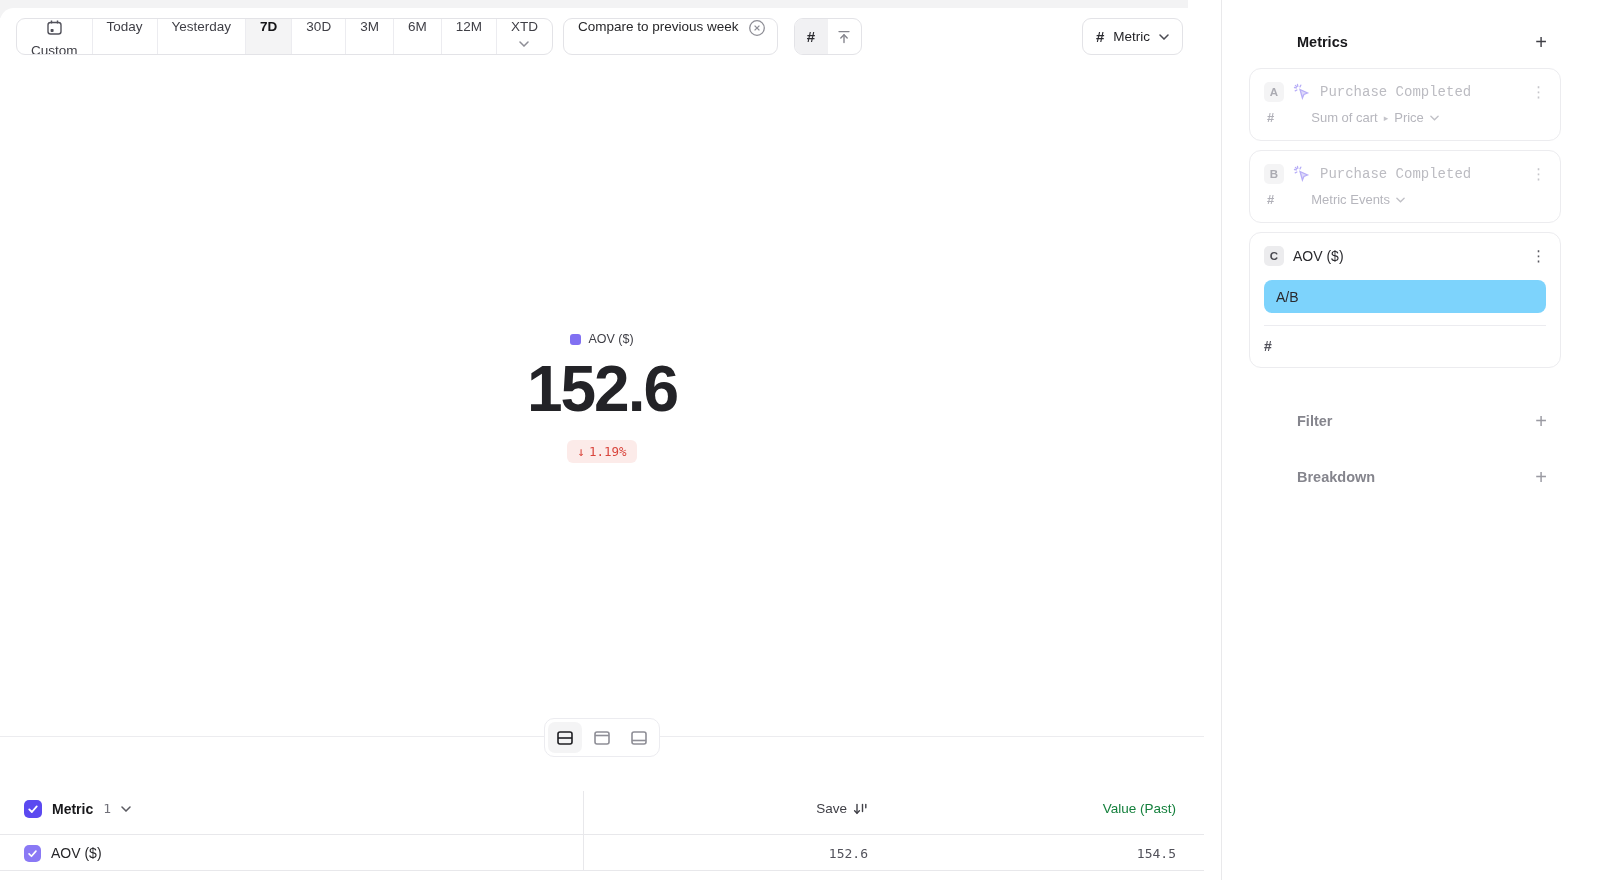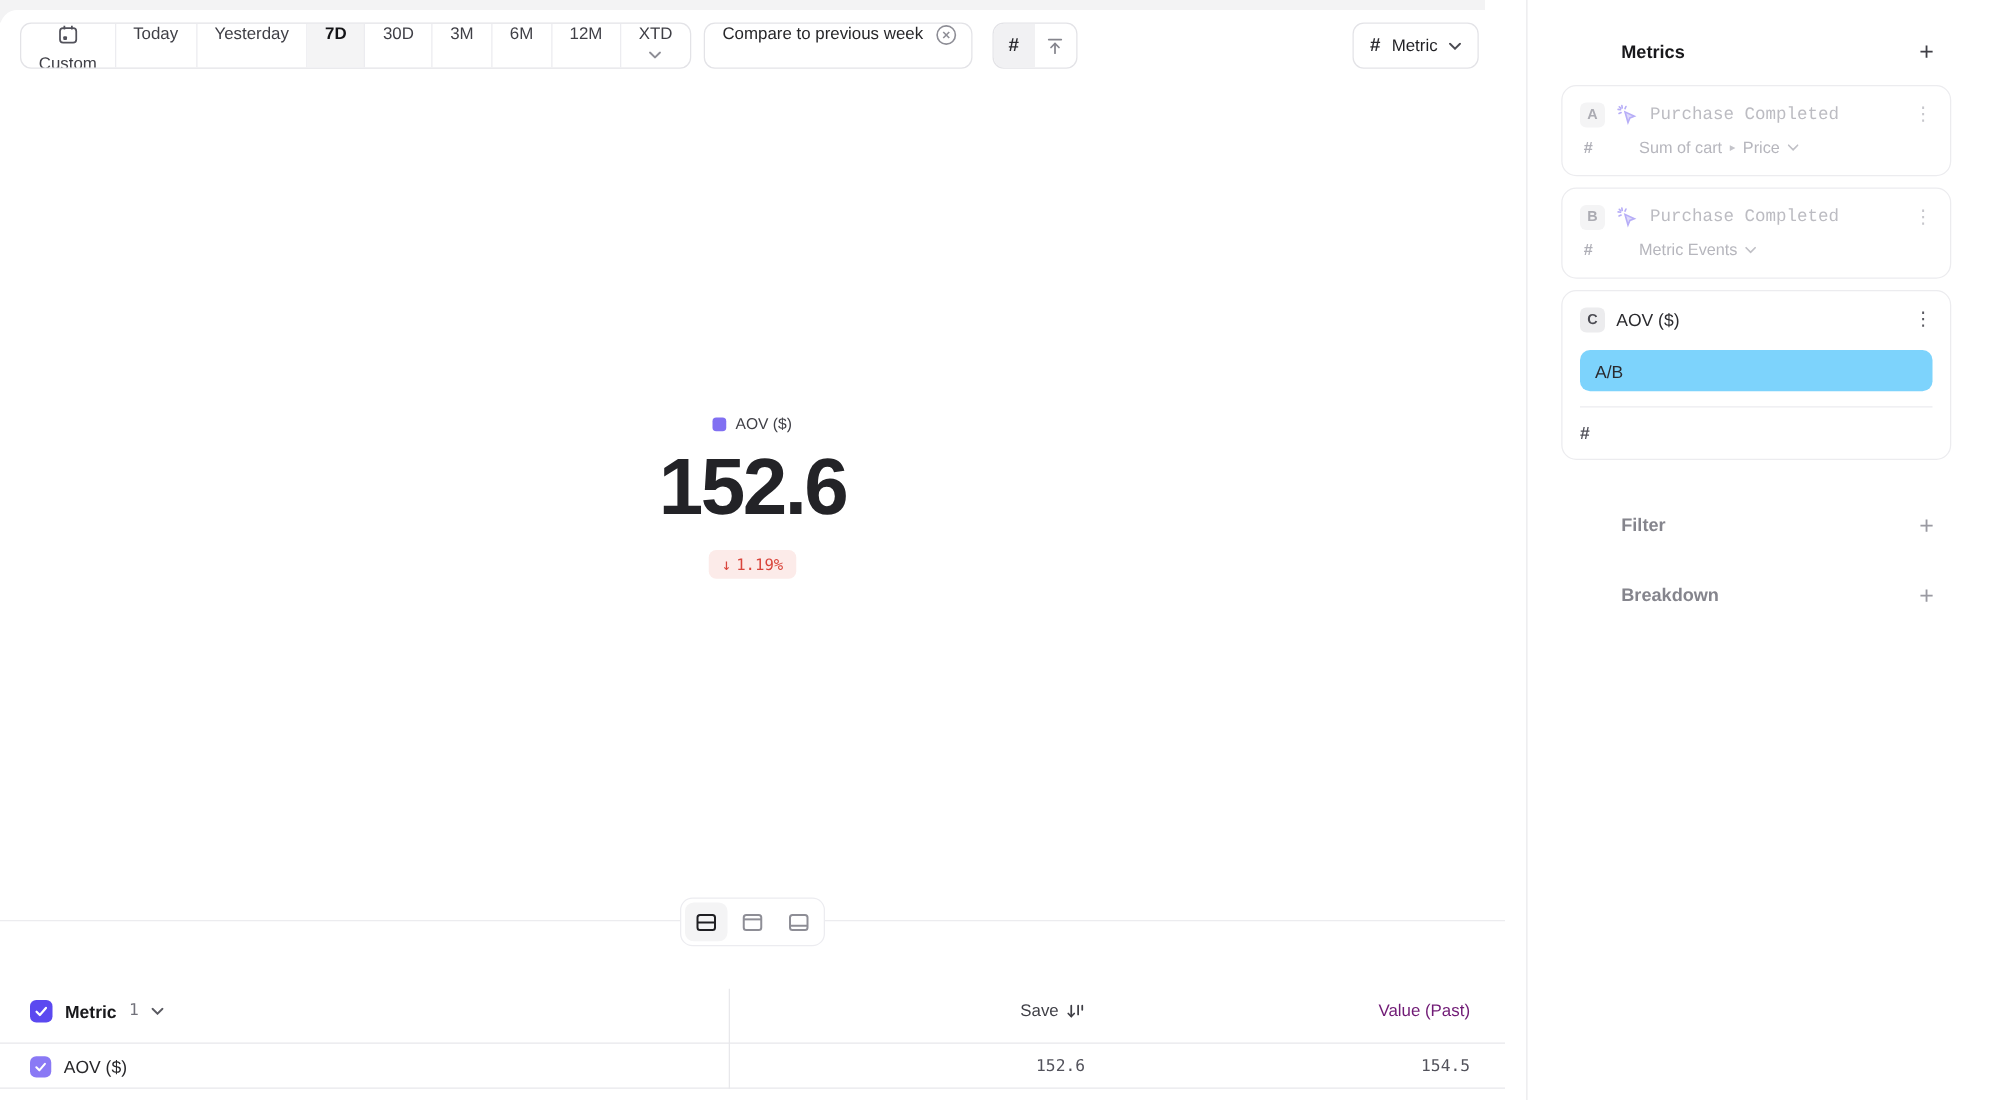--- a/index.html
+++ b/index.html
@@ -52,21 +52,21 @@
   .tbl-row { position:absolute; left:0; top:828px; width:1204px; height:35px; border-bottom:1px solid #e8e8eb; }
   .tbl-left { position:absolute; left:24px; top:0; height:100%; display:flex; align-items:center; gap:10px; }
   .checkbox { width:18px; height:18px; border-radius:5px; display:flex; align-items:center; justify-content:center; }
   .cb-dark { background:#5b49f0; }
   .cb-light { background:#8a79f5; width:17px; height:17px; }
   .tbl-metric-label { font-size:14px; font-weight:bold; color:#18181b; }
   .tbl-metric-count { font-size:13px; color:#71717a; }
   .tbl-col-value { position:absolute; right:336px; top:0; height:100%; display:flex; align-items:center; gap:6px;
     font-size:13.5px; color:#3f3f46; }
   .tbl-col-past { position:absolute; right:28px; top:0; height:100%; display:flex; align-items:center;
-    font-size:13.5px; color:#701a75; }
+    font-size:13.5px; color:#15803d; }
   .row-name { font-size:14px; color:#27272a; }
   .cell-num { position:absolute; top:0; height:100%; display:flex; align-items:center; font-size:13px; color:#52525b; }
   .tbl-vline { position:absolute; left:583px; top:783px; width:1px; height:80px; background:#e8e8eb; }
 
   
   .sidebar { position:absolute; left:1221px; top:0; width:379px; height:880px; background:#fff;
     border-left:1px solid #e9e9eb; }
   .sb-section-row { position:absolute; left:27px; right:45px; display:flex; align-items:center; justify-content:space-between;margin-left:48px; }
   .sb-title { font-size:14.5px; font-weight:bold; color:#18181b; }
   .sb-title.dim { color:#85858d; }

